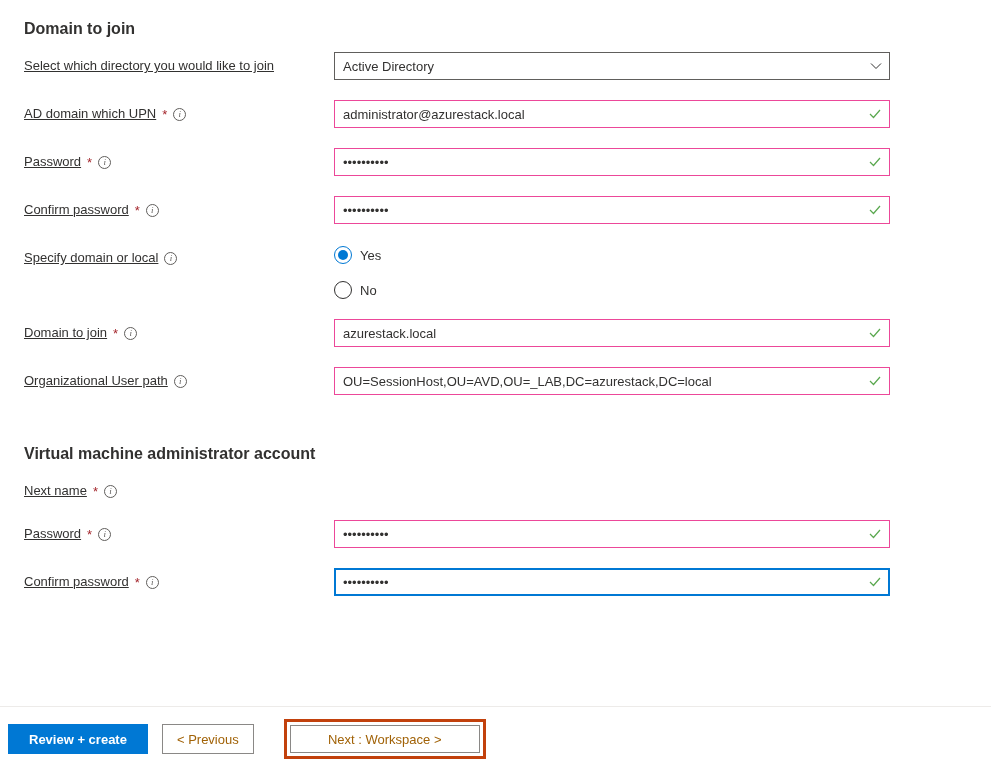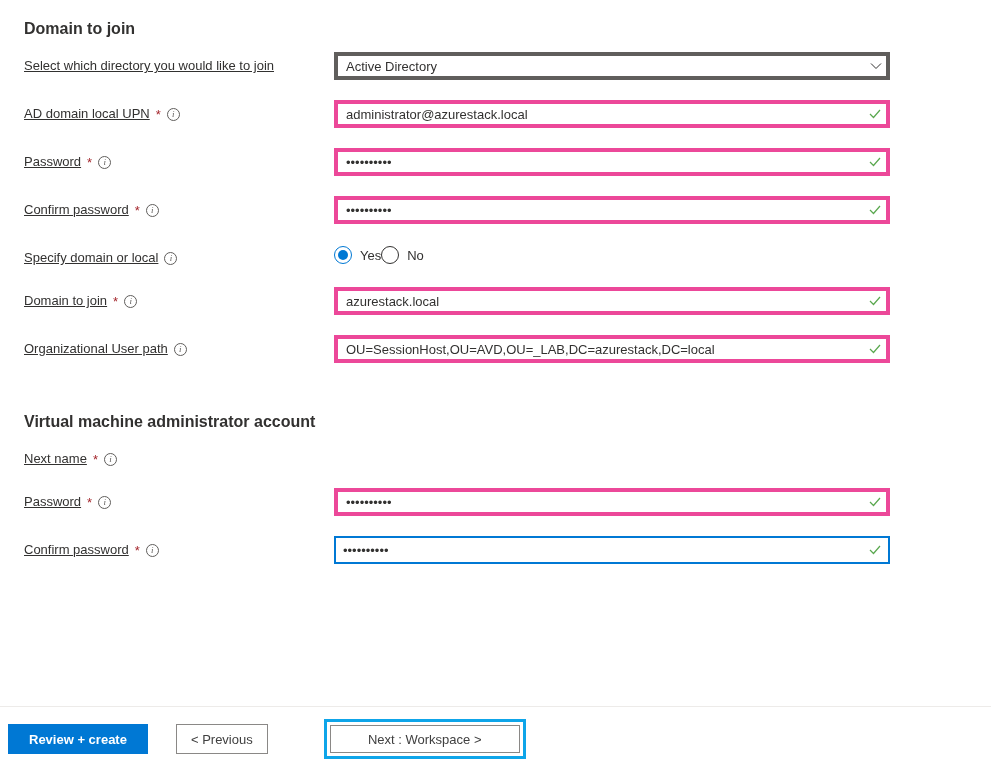--- a/index.html
+++ b/index.html
@@ -52,21 +52,21 @@
       margin-left: 2px;
       line-height: 1;
     }
     .field-col {
       flex: 1;
       max-width: 556px;
     }
     .text-input, .select-input {
       width: 100%;
       height: 28px;
-      border: 4px solid #ec4899;
+      border: 1px solid #ec4899;
       padding: 0 28px 0 8px;
       font-size: 13px;
       color: #323130;
       background: #fff;
       font-family: inherit;
       outline: none;
     }
     .select-input {
       border-color: #605e5c;
       appearance: none;
@@ -91,21 +91,22 @@
     .chevron-icon {
       position: absolute;
       right: 8px;
       top: 50%;
       transform: translateY(-50%);
       pointer-events: none;
     }
     .chevron-icon svg { display: block; }
     .radio-group {
       display: flex;
-      gap: 0;
+      flex-direction: column;
+      gap: 17px;
       padding-top: 2px;
       text-align: center;
     }
     .radio-option {
       display: flex;
       align-items: center;
       gap: 8px;
       cursor: pointer;
     }
     .radio-circle {
@@ -125,45 +126,45 @@
       border-radius: 50%;
     }
     .section-gap { height: 30px; }
     .footer {
       position: absolute;
       bottom: 0; left: 0; right: 0;
       border-top: 1px solid #edebe9;
       padding: 12px 16px 14px 8px;
       display: flex;
       align-items: center;
-      gap: 28px;
+      gap: 14px;
       background: #fff;
     }
     .btn {
       height: 30px;
       padding: 0 14px;
       font-size: 13px;
       font-family: inherit;
       border: 1px solid #8a8886;
       background: #fff;
-      color: #404040;
+      color: #a16207;
       cursor: pointer;
     }
     .btn-primary {
       background: #0078d4;
       border-color: #0078d4;
       color: #fff;
       font-weight: 600;
       padding-left: 20px;
       padding-right: 20px;
     }
     .btn-next-wrap {
-      border: 3px solid #0ea5e9;
+      border: 3px solid #c2410c;
       padding: 3px;
-      margin-left: 28px;
+      margin-left: 16px;
     }
     .btn-next {
       height: 28px;
       width: 190px;
       text-align: center;
     }
   </style>
 </head>
 <body>
 
@@ -182,21 +183,21 @@
           <svg width="12" height="12" viewBox="0 0 12 12">
               <path d="M1 3.5 L6 8.5 L11 3.5" stroke="#323130" stroke-width="1" fill="none"></path>
             </svg>
         </span>
       </div>
     </div>
   </div>
 
   <div class="form-row">
     <div class="label-col">
-      <span class="label-text">AD domain local UPN</span>
+      <span class="label-text">AD domain which UPN</span>
       <span class="required">*</span>
       <span class="info-icon">i</span>
     </div>
     <div class="field-col">
       <div class="input-wrap">
         <input class="text-input" type="text" value="administrator@azurestack.local" style="">
         <span class="check-icon">
           <svg width="14" height="14" viewBox="0 0 14 14">
               <path d="M2 7 L5.5 10.5 L12 3" stroke="#5aa84f" stroke-width="1.2" fill="none"></path>
             </svg>

